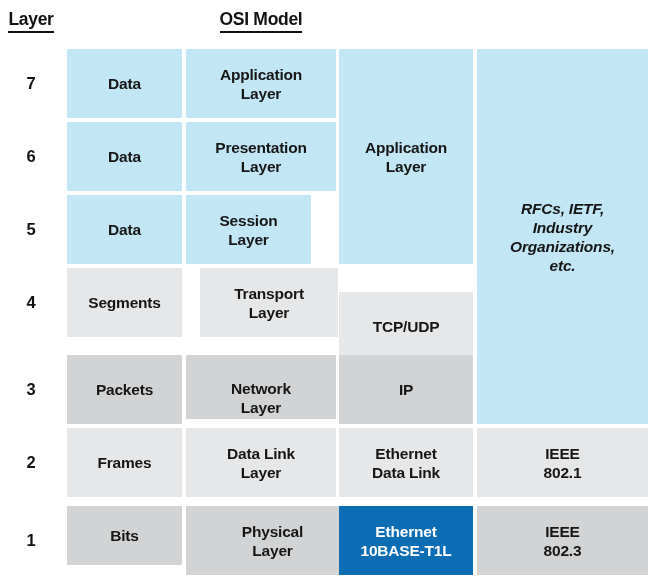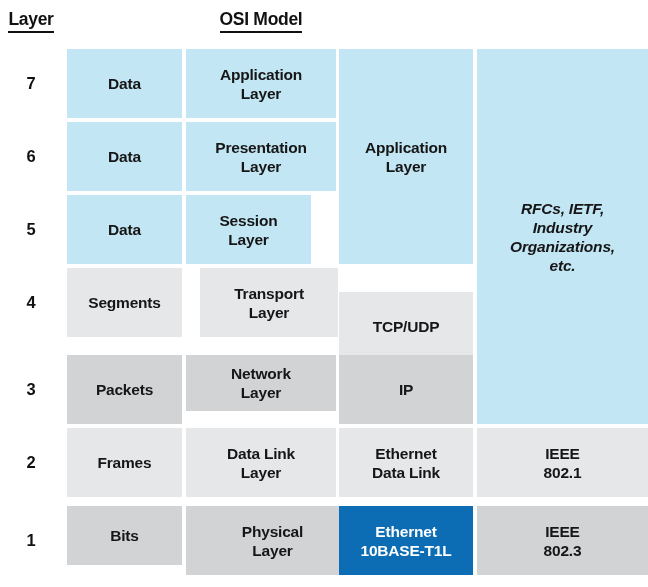--- a/index.html
+++ b/index.html
@@ -141,21 +141,21 @@
 Layer</span>
       </div>
       <div class="cell blue-light" style="left: 186px; width: 125px; top: 195px; height: 69px; text-align: center;">
         <span class="cell-text">Session
 Layer</span>
       </div>
       <div class="cell gray-light" style="left: 200px; width: 138px; top: 268px; height: 69px;">
         <span class="cell-text">Transport
 Layer</span>
       </div>
-      <div class="cell gray-dark" style="left: 186px; width: 150px; top: 355px; height: 56px;">
+      <div class="cell gray-dark" style="left: 186px; width: 150px; top: 355px; height: 64px; align-items: flex-end;">
         <span class="cell-text">Network
 Layer</span>
       </div>
       <div class="cell gray-light" style="left: 186px; width: 150px; top: 428px; height: 69px;">
         <span class="cell-text">Data Link
 Layer</span>
       </div>
       <div class="cell gray-dark" style="left: 186px; width: 173px; top: 506px; height: 69px;">
         <span class="cell-text">Physical
 Layer</span>

